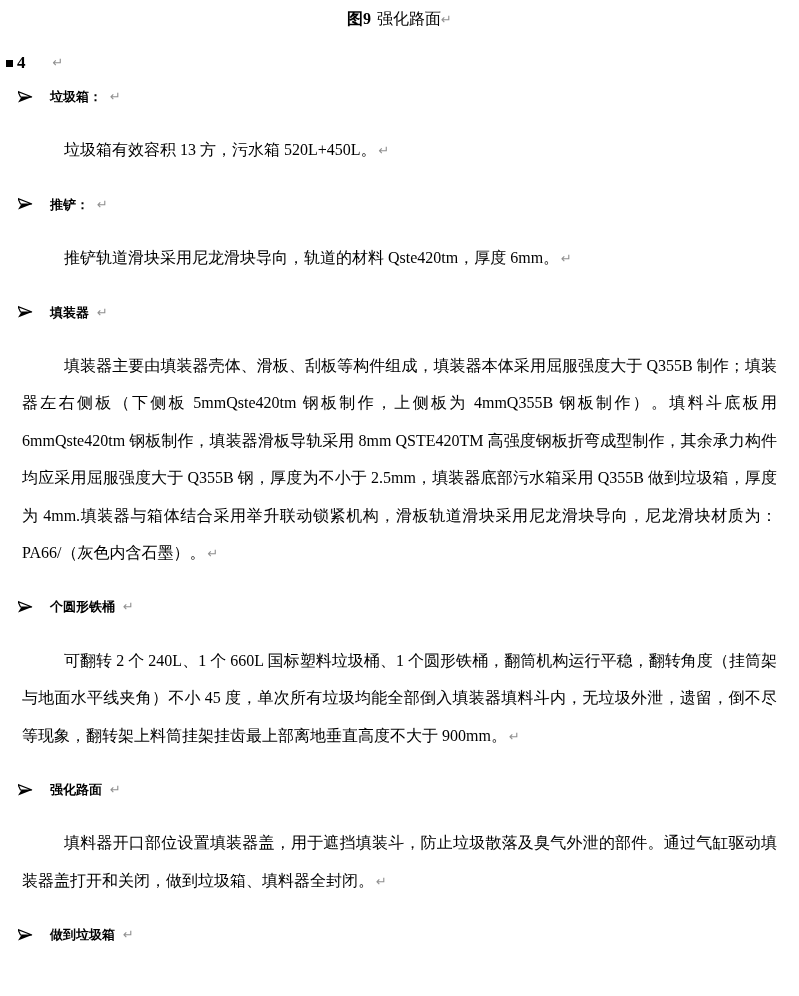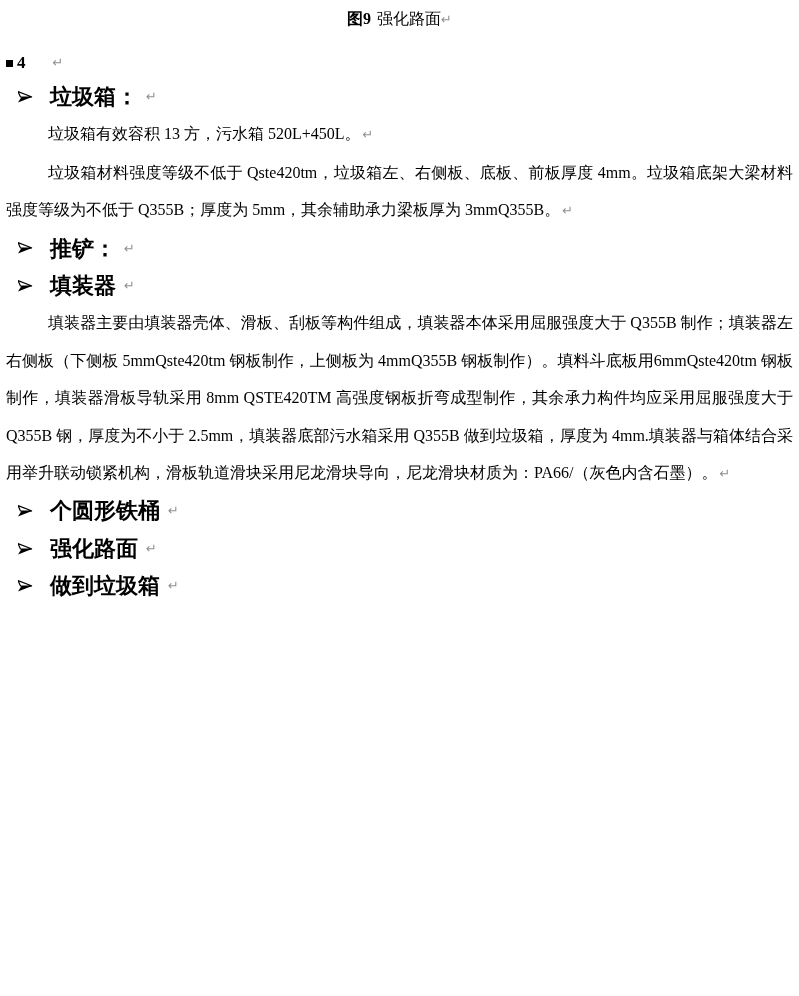--- a/index.html
+++ b/index.html
@@ -51,24 +51,24 @@
     line-height: 37.4px;
     padding-left: 12px;
   }
   .bullet:first-of-type { margin-top: 2px; }
   .arrow {
     display: inline-flex;
     align-items: center;
     margin-right: 17px;
     flex: 0 0 auto;
   }
-  .blabel { font-weight: bold; font-size: 22px; }
+  .blabel { font-weight: bold; font-size: 13px; }
   .bullet .ret { margin-left: 8px; }
   p.body {
-    margin: 0;
+    margin: 16px;
     line-height: 37.4px;
     text-align: justify;
     text-indent: 42px;
   }
   p.body .ret { margin-left: 2px; }
 </style>
 </head>
 <body>
 
 <div class="page">
@@ -87,32 +87,32 @@
     <span class="arrow">
       <svg width="15" height="16" viewBox="0 0 15 16">
           <polygon points="0,2.5 14,8 2.5,8" fill="#ffffff" stroke="#000000" stroke-width="1.2"></polygon>
           <polygon points="2.5,8 14,8 0,13.5 3.5,8" fill="#000000"></polygon>
         </svg>
     </span>
     <span class="blabel">垃圾箱：</span>
     <span class="ret">↵</span>
   </div>
   <p class="body"><span>垃圾箱有效容积 13 方，污水箱 520L+450L。</span><span class="ret">↵</span></p>
-  <p class="body"><span>垃圾箱材料强度等级不低于 Qste420tm，垃圾箱左、右侧板、底板、前板厚度 4mm。垃圾箱底架大梁材料强度等级为不低于 Q355B；厚度为 5mm，其余辅助承力梁板厚为 3mmQ355B。</span><span class="ret">↵</span></p>
 
   <div class="bullet">
     <span class="arrow">
       <svg width="15" height="16" viewBox="0 0 15 16">
           <polygon points="0,2.5 14,8 2.5,8" fill="#ffffff" stroke="#000000" stroke-width="1.2"></polygon>
           <polygon points="2.5,8 14,8 0,13.5 3.5,8" fill="#000000"></polygon>
         </svg>
     </span>
     <span class="blabel">推铲：</span>
     <span class="ret">↵</span>
   </div>
+  <p class="body"><span>推铲轨道滑块采用尼龙滑块导向，轨道的材料 Qste420tm，厚度 6mm。</span><span class="ret">↵</span></p>
 
   <div class="bullet">
     <span class="arrow">
       <svg width="15" height="16" viewBox="0 0 15 16">
           <polygon points="0,2.5 14,8 2.5,8" fill="#ffffff" stroke="#000000" stroke-width="1.2"></polygon>
           <polygon points="2.5,8 14,8 0,13.5 3.5,8" fill="#000000"></polygon>
         </svg>
     </span>
     <span class="blabel">填装器</span>
     <span class="ret">↵</span>
@@ -122,31 +122,33 @@
   <div class="bullet">
     <span class="arrow">
       <svg width="15" height="16" viewBox="0 0 15 16">
           <polygon points="0,2.5 14,8 2.5,8" fill="#ffffff" stroke="#000000" stroke-width="1.2"></polygon>
           <polygon points="2.5,8 14,8 0,13.5 3.5,8" fill="#000000"></polygon>
         </svg>
     </span>
     <span class="blabel">个圆形铁桶</span>
     <span class="ret">↵</span>
   </div>
+  <p class="body"><span>可翻转 2 个 240L、1 个 660L 国标塑料垃圾桶、1 个圆形铁桶，翻筒机构运行平稳，翻转角度（挂筒架与地面水平线夹角）不小 45 度，单次所有垃圾均能全部倒入填装器填料斗内，无垃圾外泄，遗留，倒不尽等现象，翻转架上料筒挂架挂齿最上部离地垂直高度不大于 900mm。</span><span class="ret">↵</span></p>
 
   <div class="bullet">
     <span class="arrow">
       <svg width="15" height="16" viewBox="0 0 15 16">
           <polygon points="0,2.5 14,8 2.5,8" fill="#ffffff" stroke="#000000" stroke-width="1.2"></polygon>
           <polygon points="2.5,8 14,8 0,13.5 3.5,8" fill="#000000"></polygon>
         </svg>
     </span>
     <span class="blabel">强化路面</span>
     <span class="ret">↵</span>
   </div>
+  <p class="body"><span>填料器开口部位设置填装器盖，用于遮挡填装斗，防止垃圾散落及臭气外泄的部件。通过气缸驱动填装器盖打开和关闭，做到垃圾箱、填料器全封闭。</span><span class="ret">↵</span></p>
 
   <div class="bullet">
     <span class="arrow">
       <svg width="15" height="16" viewBox="0 0 15 16">
           <polygon points="0,2.5 14,8 2.5,8" fill="#ffffff" stroke="#000000" stroke-width="1.2"></polygon>
           <polygon points="2.5,8 14,8 0,13.5 3.5,8" fill="#000000"></polygon>
         </svg>
     </span>
     <span class="blabel">做到垃圾箱</span>
     <span class="ret">↵</span>

